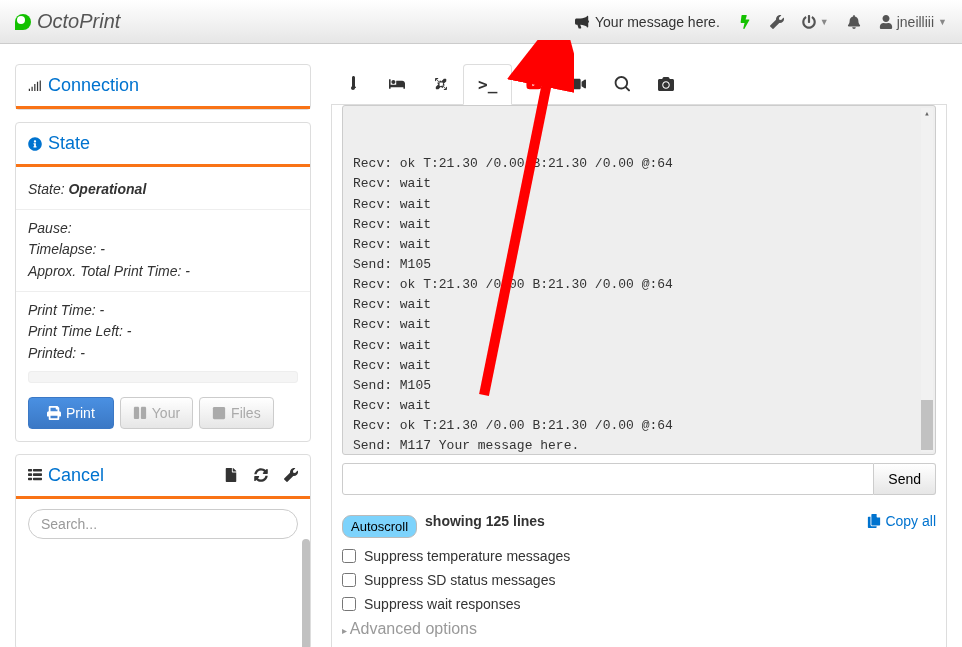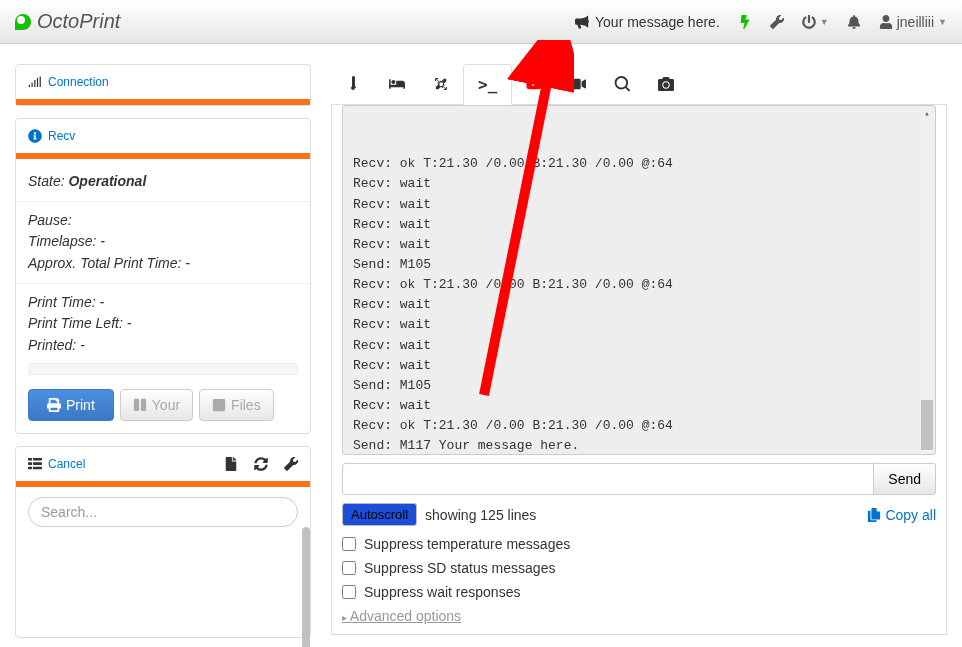--- a/index.html
+++ b/index.html
@@ -16,21 +16,21 @@
   .bolt { color: #13c100; }
   .caret-d { font-size: 9px; color: #888; }
   
   
   .container { display: flex; padding: 20px 15px 0 15px; gap: 20px; }
   .sidebar { width: 296px; flex-shrink:0; }
   .main { flex: 1; min-width:0;}
   
   
   .panel { border: 1px solid #ddd; border-radius: 4px; margin-bottom: 12px; background: #fff; }
-  .panel-heading { padding: 10px 12px; border-bottom: 6px solid #f97316; font-size: 12px; display:flex; align-items:center; gap:6px; }
+  .panel-heading { padding: 10px 12px; border-bottom: 3px solid #f97316; font-size: 18px; display:flex; align-items:center; gap:6px; }
   .panel-heading a { color: #0073cf; cursor:pointer;}
   .panel-heading .heading-icons { margin-left: auto; display:flex; gap:16px; color:#333;}
   .panel-body { padding: 12px; font-size: 14px; line-height: 1.55; }
   .state-line { margin-bottom: 0px; font-style: italic;}
   hr.sep { border:0; border-top:1px solid #eee; margin: 8px -12px; }
   .progress-bar-bg { height: 12px; background: #f5f5f5; border-radius: 3px; margin-top: 6px; border:1px solid #eee; }
   
   .btn-row { display:flex; gap:6px; margin-top:14px;}
   .btn { padding: 7px 12px; border-radius: 4px; border: 1px solid #ccc; background: linear-gradient(#fff,#e6e6e6); font-size: 14px; display:flex; align-items:center; gap:5px; cursor:pointer; color:#333;}
   .btn[disabled] { color: #aaa; cursor: not-allowed; }
@@ -55,27 +55,27 @@
   .terminal { background: #eeeeee; border: 1px solid #ccc; border-radius: 3px; padding: 8px 10px; font-family: "Courier New", monospace; font-size: 13px; line-height: 1.55; color: #333; white-space: pre; height: 350px; overflow: hidden; position:relative;}
   .terminal-scroll-track{ position:absolute; right:2px; top:2px; bottom:2px; width:12px; background:#f1f1f1;}
   .terminal-scroll-thumb{ position:absolute; right:0; width:12px; background:#c1c1c1; height:50px; bottom:2px;}
   .terminal-scroll-up{ position:absolute; top:0; right:0; width:12px; height:12px; font-size:9px; text-align:center; color:#666;}
   
   .cmd-row { display:flex; margin-top:8px; }
   .cmd-input { flex:1; border: 1px solid #ccc; border-radius: 3px 0 0 3px; padding:7px 10px; font-size:14px;}
   .send-btn { border:1px solid #ccc; border-left:none; background:linear-gradient(#fff,#e6e6e6); padding:7px 14px; border-radius: 0 3px 3px 0; font-size:14px; cursor:pointer;}
   
   .term-meta { display:flex; align-items:center; margin-top:8px; font-size:14px; color:#333;}
-  .autoscroll-btn { border:1px solid #bbb; background:#1d4ed8; padding:3px 8px; border-radius:3px; font-size:13px; cursor:pointer;}
+  .autoscroll-btn { border:1px solid #bbb; background:#7dd3fc; padding:3px 8px; border-radius:9px; font-size:13px; cursor:pointer;margin-top:12px;}
   .copy-all { margin-left:auto; color:#0073cf; cursor:pointer; display:flex; align-items:center; gap:4px;}
   
   .checks { margin-top:10px;}
   .check-row { display:flex; align-items:center; gap:8px; margin-bottom:8px; font-size:14px;}
   .check-row input { width:14px; height:14px;}
-  .advanced { color:#999; font-size:14px; margin-top:4px; cursor:pointer;text-decoration:underline;}
+  .advanced { color:#999; font-size:16px; margin-top:4px; cursor:pointer;}
   .advanced::before{ content:"▸ "; font-size:10px;}
   
   
   .arrow-svg { position:absolute; top:40px; left:454px; pointer-events:none;}
   
   
   svg.ic { width:16px; height:16px; fill: currentColor; vertical-align:middle;}
   svg.ic14 { width:14px; height:14px; fill: currentColor; vertical-align:middle;}
 </style>
 </head>
@@ -135,21 +135,21 @@
           </svg>
         <a>Connection</a>
       </div>
     </div>
 
     <div class="panel">
       <div class="panel-heading">
         <svg class="ic14" viewBox="0 0 512 512" style="color:#0073cf">
             <path d="M256 8C119 8 8 119 8 256s111 248 248 248 248-111 248-248S393 8 256 8zm0 110c23.2 0 42 18.8 42 42s-18.8 42-42 42-42-18.8-42-42 18.8-42 42-42zm56 254c0 6.6-5.4 12-12 12h-88c-6.6 0-12-5.4-12-12v-24c0-6.6 5.4-12 12-12h12v-64h-12c-6.6 0-12-5.4-12-12v-24c0-6.6 5.4-12 12-12h64c6.6 0 12 5.4 12 12v100h12c6.6 0 12 5.4 12 12v24z"></path>
           </svg>
-        <a>Recv</a>
+        <a>State</a>
       </div>
       <div class="panel-body">
         <div class="state-line"><span>State:</span> <b>Operational</b></div>
         <hr class="sep">
         <div class="state-line"><span>Pause:</span> <span></span></div>
         <div class="state-line"><span>Timelapse:</span> <span>-</span></div>
         <div class="state-line"><span>Approx. Total Print Time:</span> <span>-</span></div>
         <hr class="sep">
         <div class="state-line"><span>Print Time:</span> <span>-</span></div>
         <div class="state-line"><span>Print Time Left:</span> <span>-</span></div>
@@ -256,21 +256,21 @@
           <div class="terminal-scroll-up">▴</div>
           <div class="terminal-scroll-thumb"></div>
         </div>
       </div>
       <div class="cmd-row">
         <input class="cmd-input" style="">
         <button class="send-btn">Send</button>
       </div>
       <div class="term-meta">
         <button class="autoscroll-btn">Autoscroll</button>
-        <span style="margin-left:8px;">showing 125 lines</span>
+        <span style="margin-left:8px;font-weight:bold;">showing 125 lines</span>
         <span class="copy-all">
           <svg class="ic14" viewBox="0 0 448 512" fill="#0073cf">
               <path d="M320 448v40c0 13.3-10.7 24-24 24H24c-13.3 0-24-10.7-24-24V120c0-13.3 10.7-24 24-24h72v296c0 30.9 25.1 56 56 56h168zm0-344V0H152c-13.3 0-24 10.7-24 24v368c0 13.3 10.7 24 24 24h272c13.3 0 24-10.7 24-24V128H344c-13.2 0-24-10.8-24-24z"></path>
             </svg>
           <span>Copy all</span>
         </span>
       </div>
       <div class="checks">
         <label class="check-row">
             <input type="checkbox" style=""> 

